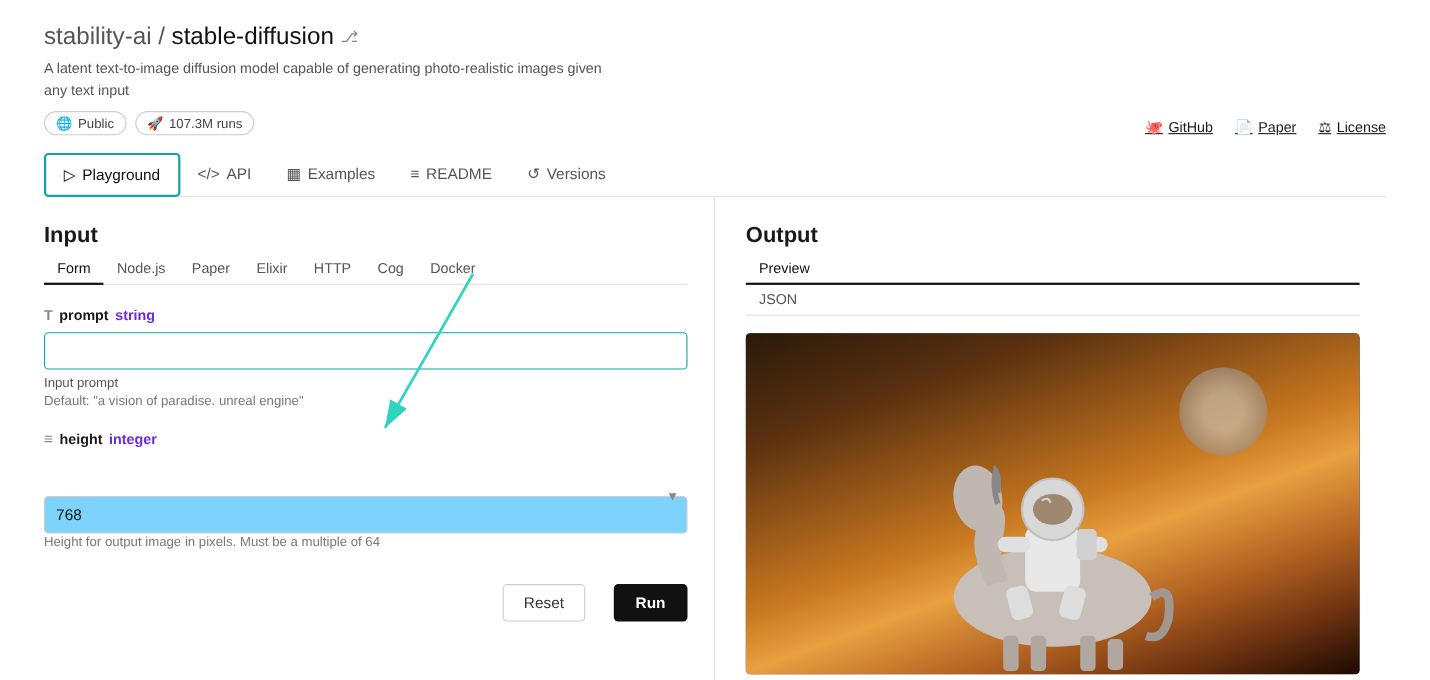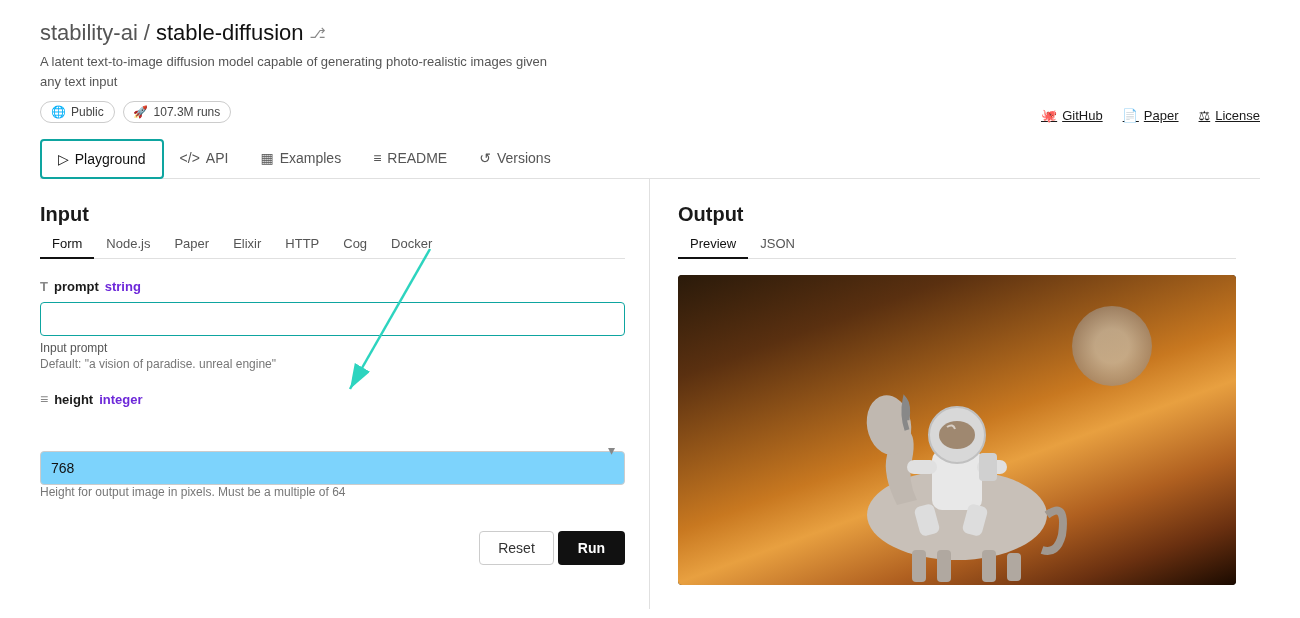--- a/index.html
+++ b/index.html
@@ -205,21 +205,21 @@
       right: 10px;
       top: 50%;
       transform: translateY(-50%);
       color: #888;
       pointer-events: none;
     }
     
     .bottom-actions {
       display: flex;
       justify-content: flex-end;
-      gap: 4px;
+      gap: 26px;
       padding: 12px 0;
     }
     .btn-reset {
       padding: 8px 18px;
       border: 1px solid #ccc;
       border-radius: 4px;
       background: #fff;
       font-size: 14px;
       cursor: pointer;
       color: #333;
@@ -237,20 +237,21 @@
     
     .output-section {
       width: 50%;
       padding: 24px 24px 24px 28px;
     }
     .output-sub-tabs {
       display: flex;
       gap: 0;
       border-bottom: 1px solid #e0e0e0;
       margin-bottom: 16px;
+      flex-direction: column;
     }
     .output-image-wrapper {
       width: 100%;
       height: 310px;
       background: #1a1a1a;
       border-radius: 4px;
       overflow: hidden;
       display: flex;
       align-items: center;
       justify-content: center;

